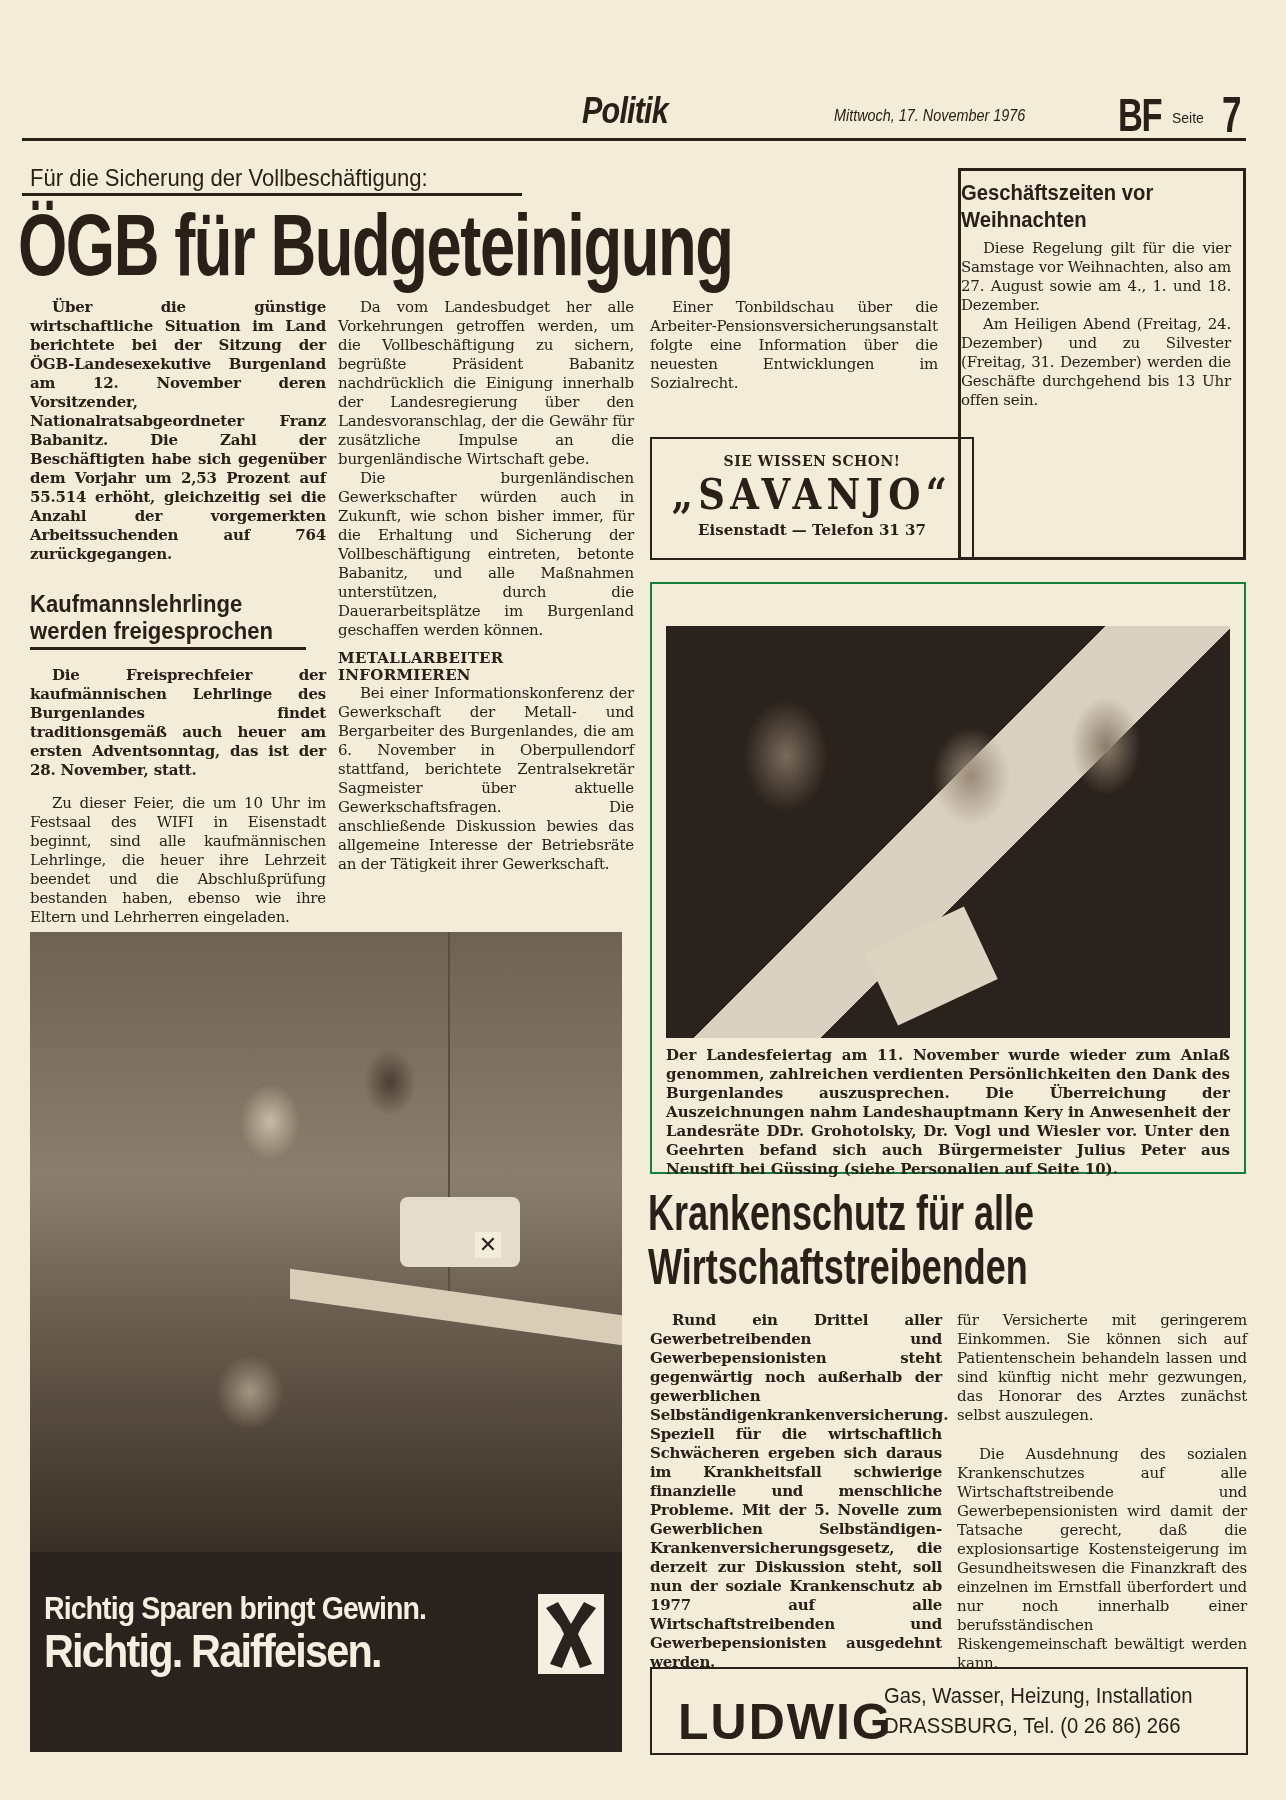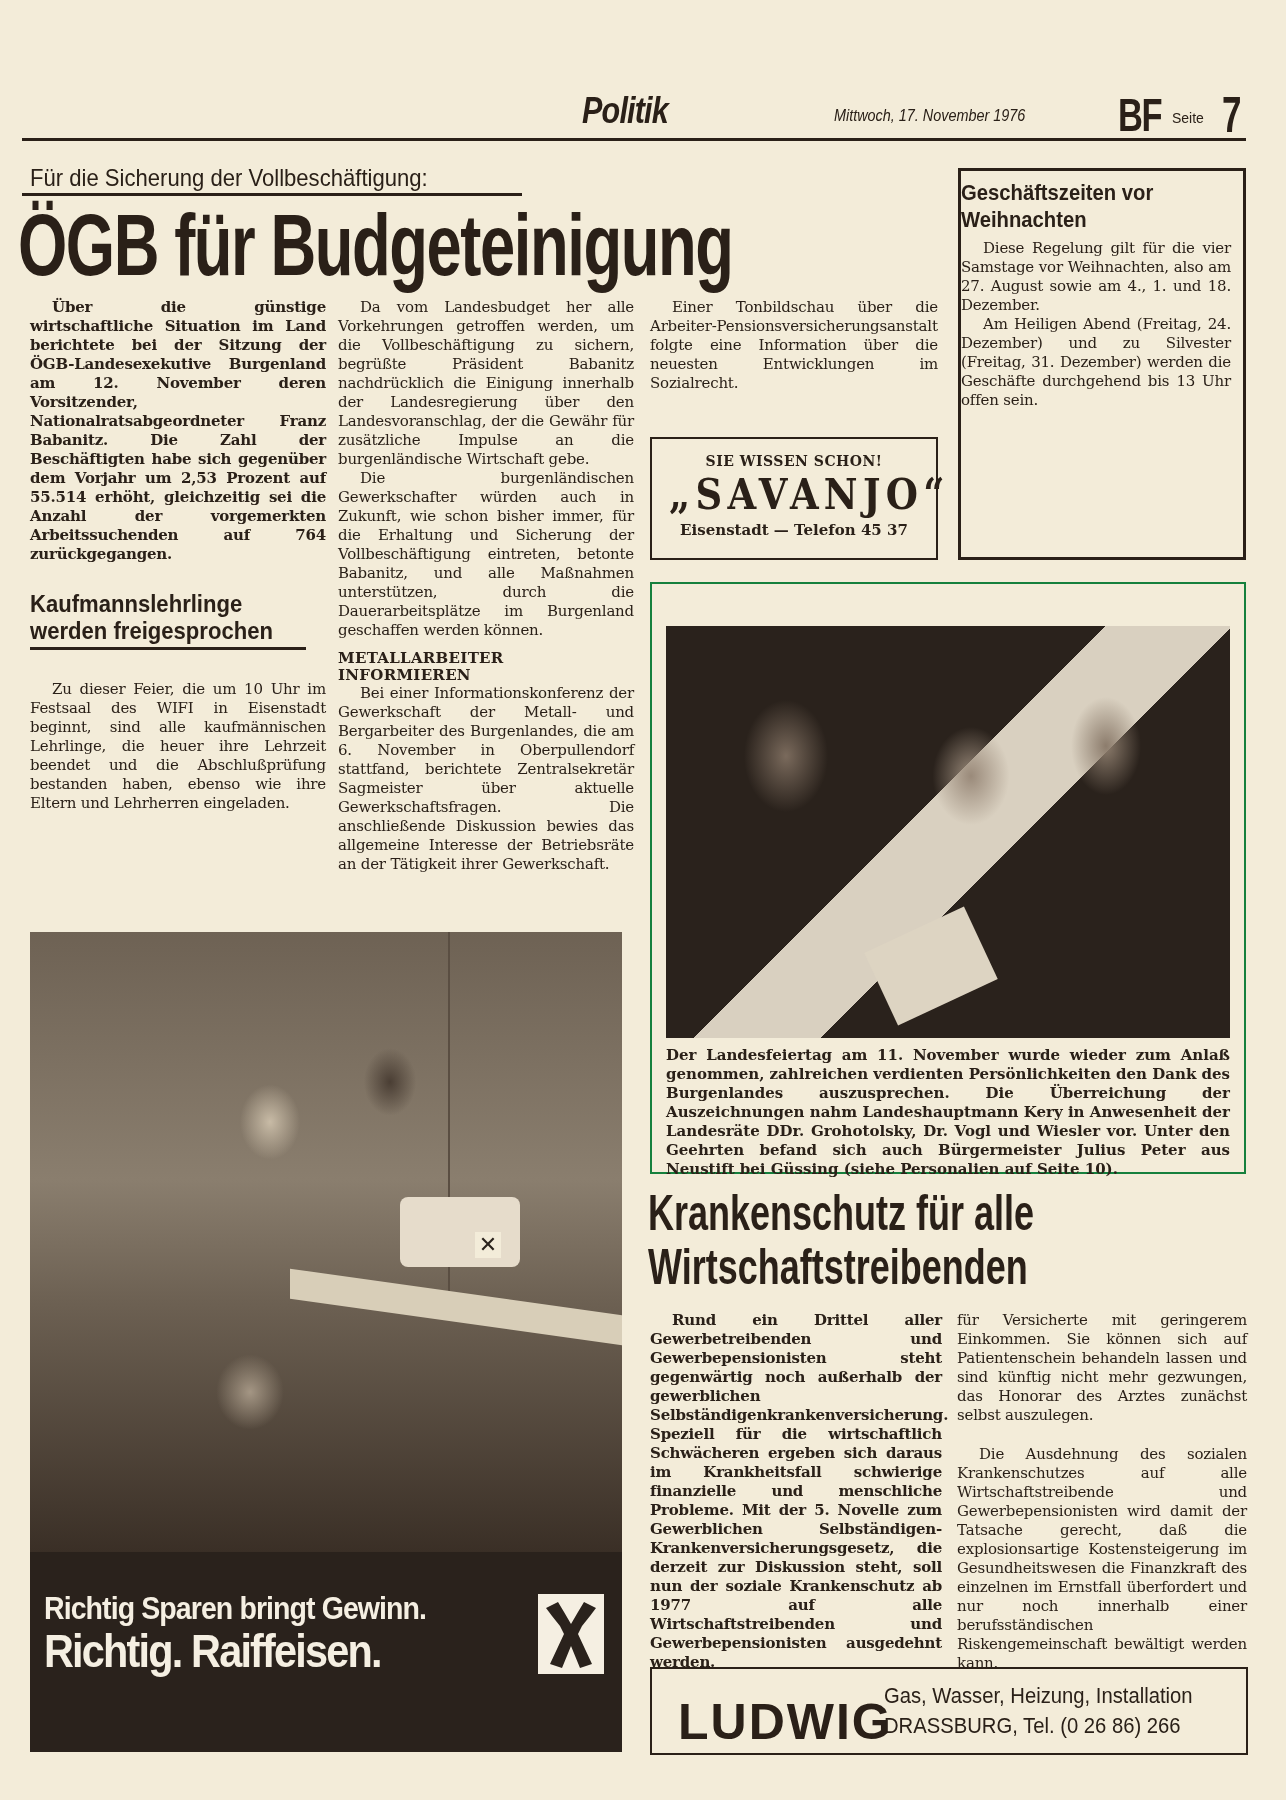--- a/index.html
+++ b/index.html
@@ -36,21 +36,21 @@
   #col3 { left: 650px; top: 298px; }
   .subhead { font-size: 24px; line-height: 27px; font-weight: bold; transform: scaleX(0.92); transform-origin: left top; white-space: nowrap; }
   .subhead-rule { height: 3px; background: #2a2018; }
   .caps-head { font-weight: bold; font-size: 15px; line-height: 17px; letter-spacing: 0.3px; }
 
   
   #sidebar-box { left: 958px; top: 168px; width: 288px; height: 392px; border: 3px solid #2a2018; box-sizing: border-box; padding: 8px 12px 0 0; }
   #sidebar-title { font-size: 22px; line-height: 27px; font-weight: bold; transform: scaleX(0.92); transform-origin: left top; white-space: nowrap; }
 
   
-  #savanjo-ad { left: 650px; top: 437px; width: 288px; height: 123px; border: 2px solid #2a2018; box-sizing: border-box; text-align: center; }
+  #savanjo-ad { left: 650px; top: 437px; width: 324px; height: 123px; border: 2px solid #2a2018; box-sizing: border-box; text-align: center; }
   #savanjo-tag { margin-top: 14px; font-size: 14px; font-weight: bold; letter-spacing: 0.5px; }
   #savanjo-name { margin-top: 4px; font-size: 42px; line-height: 44px; font-weight: 900; letter-spacing: 6px; transform: scaleX(0.88); }
   #savanjo-contact { margin-top: 4px; font-size: 15px; font-weight: bold; }
 
   
   #photo-frame { left: 650px; top: 582px; width: 596px; height: 592px; border: 2px solid #15803d; box-sizing: border-box; }
   #photo { left: 14px; top: 42px; width: 564px; height: 412px; background:
       radial-gradient(ellipse 60px 80px at 120px 130px, #7a6a5c 0%, rgba(0,0,0,0) 70%),
       radial-gradient(ellipse 55px 70px at 305px 150px, #9a8a7a 0%, rgba(0,0,0,0) 70%),
       radial-gradient(ellipse 50px 70px at 440px 120px, #8c7c6c 0%, rgba(0,0,0,0) 70%),
@@ -99,40 +99,41 @@
 <div class="abs" id="kicker-rule"></div>
 <div class="abs sans" id="headline">ÖGB für Budgeteinigung</div>
 
 <div class="abs col" id="col1">
   <p class="body-text just bold indent">Über die günstige wirtschaftliche Situation im Land berichtete bei der Sitzung der ÖGB-Landesexekutive Burgenland am 12. November deren Vorsitzender, Nationalratsabgeordneter Franz Babanitz. Die Zahl der Beschäftigten habe sich gegenüber dem Vorjahr um 2,53 Prozent auf 55.514 erhöht, gleichzeitig sei die Anzahl der vorgemerkten Arbeitssuchenden auf 764 zurückgegangen.</p>
   <div style="height:26px"></div>
   <div class="sans subhead">Kaufmannslehrlinge</div>
   <div class="sans subhead">werden freigesprochen</div>
   <div class="subhead-rule" style="width:276px;margin-top:3px"></div>
   <div style="height:16px"></div>
+  <p class="body-text just bold indent">Die Freisprechfeier der kaufmännischen Lehrlinge des Burgenlandes findet traditionsgemäß auch heuer am ersten Adventsonntag, das ist der 28. November, statt.</p>
   <div style="height:14px"></div>
   <p class="body-text just indent">Zu dieser Feier, die um 10 Uhr im Festsaal des WIFI in Eisenstadt beginnt, sind alle kaufmännischen Lehrlinge, die heuer ihre Lehrzeit beendet und die Abschlußprüfung bestanden haben, ebenso wie ihre Eltern und Lehrherren eingeladen.</p>
 </div>
 
 <div class="abs col" id="col2">
   <p class="body-text just indent">Da vom Landesbudget her alle Vorkehrungen getroffen werden, um die Vollbeschäftigung zu sichern, begrüßte Präsident Babanitz nachdrücklich die Einigung innerhalb der Landesregierung über den Landesvoranschlag, der die Gewähr für zusätzliche Impulse an die burgenländische Wirtschaft gebe.</p>
   <p class="body-text just indent">Die burgenländischen Gewerkschafter würden auch in Zukunft, wie schon bisher immer, für die Erhaltung und Sicherung der Vollbeschäftigung eintreten, betonte Babanitz, und alle Maßnahmen unterstützen, durch die Dauerarbeitsplätze im Burgenland geschaffen werden können.</p>
   <div style="height:10px"></div>
   <div class="caps-head">METALLARBEITER INFORMIEREN</div>
   <p class="body-text just indent">Bei einer Informationskonferenz der Gewerkschaft der Metall- und Bergarbeiter des Burgenlandes, die am 6. November in Oberpullendorf stattfand, berichtete Zentralsekretär Sagmeister über aktuelle Gewerkschaftsfragen. Die anschließende Diskussion bewies das allgemeine Interesse der Betriebsräte an der Tätigkeit ihrer Gewerkschaft.</p>
 </div>
 
 <div class="abs col" id="col3" style="width:288px">
   <p class="body-text just indent">Einer Tonbildschau über die Arbeiter-Pensionsversicherungsanstalt folgte eine Information über die neuesten Entwicklungen im Sozialrecht.</p>
 </div>
 
 <div class="abs" id="savanjo-ad">
   <div id="savanjo-tag">SIE WISSEN SCHON!</div>
   <div id="savanjo-name">„SAVANJO“</div>
-  <div id="savanjo-contact">Eisenstadt — Telefon 45 37</div>
+  <div id="savanjo-contact">Eisenstadt — Telefon 31 37</div>
 </div>
 
 <div class="abs" id="sidebar-box">
   <div class="sans" id="sidebar-title">Geschäftszeiten vor</div>
   <div class="sans" id="sidebar-title2" style="font-size:22px;line-height:27px;font-weight:bold;transform:scaleX(0.92);transform-origin:left top;white-space:nowrap;">Weihnachten</div>
   <div style="height:6px"></div>
   <p class="body-text just indent">Diese Regelung gilt für die vier Samstage vor Weihnachten, also am 27. August sowie am 4., 1. und 18. Dezember.</p>
   <p class="body-text just indent">Am Heiligen Abend (Freitag, 24. Dezember) und zu Silvester (Freitag, 31. Dezember) werden die Geschäfte durchgehend bis 13 Uhr offen sein.</p>
 </div>
 

